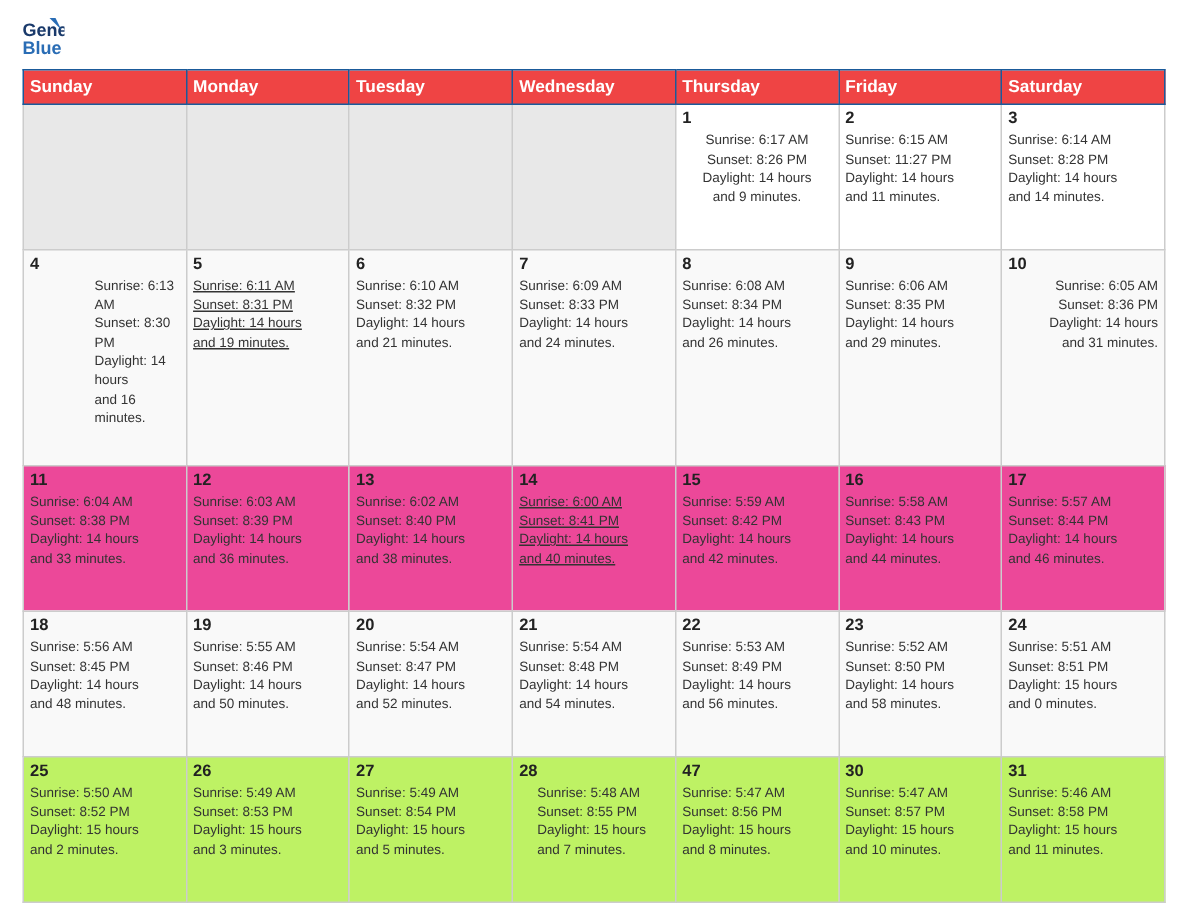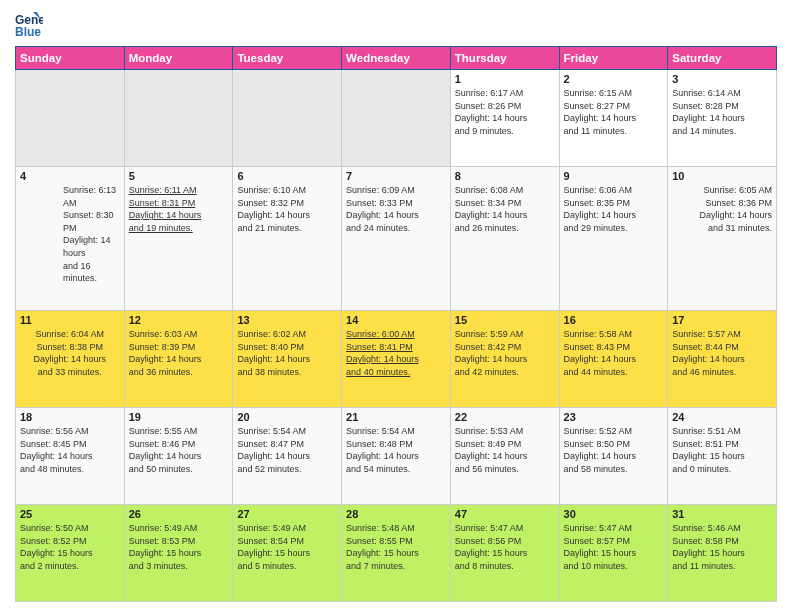--- a/index.html
+++ b/index.html
@@ -51,21 +51,21 @@
       color: #333;
     }
     .calendar {
       flex: 1;
       border: 1px solid #ccc;
       border-collapse: collapse;
       width: 100%;
       table-layout: fixed;
     }
     .calendar th {
-      background: #ec4899;
+      background: #ef4444;
       color: #fff;
       font-size: 11.5px;
       font-weight: bold;
       padding: 5px 4px;
       border: 1px solid #1a5a9a;
       text-align: left;
     }
     .calendar td {
       border: 1px solid #ccc;
       vertical-align: top;
@@ -89,21 +89,21 @@
       display: block;
     }
     .day-info {
       font-size: 9px;
       line-height: 1.4;
       color: #333;
     }
     
     .row-1 td { background: #ffffff; }
     .row-2 td { background: #f0f0f0; }
-    .row-3 td { background: #fde047; }
+    .row-3 td { background: #ec4899; }
     .row-4 td { background: #f0f0f0; }
     .row-5 td { background: #bef264; }
     .row-1 td.empty, .row-2 td.empty, .row-3 td.empty, .row-4 td.empty, .row-5 td.empty {
       background: #e8e8e8;
     }
   </style>
 </head>
 <body>
 
 <div class="page">
@@ -140,29 +140,29 @@
         </tr>
     </thead>
     <tbody id="calendar-body">
     <tr class="row-1">
           <td class="empty"></td>
           <td class="empty"></td>
           <td class="empty"></td>
           <td class="empty"></td>
           <td>
             <span class="day-num">1</span>
-            <div class="day-info" style="white-space: pre-line;">Sunrise: 6:17 AM
+            <div class="day-info" style="white-space: pre-line; text-align: center;">Sunrise: 6:17 AM
 Sunset: 8:26 PM
 Daylight: 14 hours
 and 9 minutes.</div>
           </td>
           <td>
             <span class="day-num">2</span>
             <div class="day-info" style="white-space: pre-line;">Sunrise: 6:15 AM
-Sunset: 8:27 PM
+Sunset: 11:27 PM
 Daylight: 14 hours
 and 11 minutes.</div>
           </td>
           <td>
             <span class="day-num">3</span>
             <div class="day-info" style="white-space: pre-line;">Sunrise: 6:14 AM
 Sunset: 8:28 PM
 Daylight: 14 hours
 and 14 minutes.</div>
           </td>
@@ -214,21 +214,21 @@
             <span class="day-num">10</span>
             <div class="day-info" style="white-space: pre-line; text-align: right;">Sunrise: 6:05 AM
 Sunset: 8:36 PM
 Daylight: 14 hours
 and 31 minutes.</div>
           </td>
         </tr>
         <tr class="row-3">
           <td>
             <span class="day-num">11</span>
-            <div class="day-info" style="white-space: pre-line; text-align: center;">Sunrise: 6:04 AM
+            <div class="day-info" style="white-space: pre-line;">Sunrise: 6:04 AM
 Sunset: 8:38 PM
 Daylight: 14 hours
 and 33 minutes.</div>
           </td>
           <td>
             <span class="day-num">12</span>
             <div class="day-info" style="white-space: pre-line;">Sunrise: 6:03 AM
 Sunset: 8:39 PM
 Daylight: 14 hours
 and 36 minutes.</div>
@@ -337,21 +337,21 @@
           </td>
           <td>
             <span class="day-num">27</span>
             <div class="day-info" style="white-space: pre-line;">Sunrise: 5:49 AM
 Sunset: 8:54 PM
 Daylight: 15 hours
 and 5 minutes.</div>
           </td>
           <td>
             <span class="day-num">28</span>
-            <div class="day-info" style="white-space: pre-line;">Sunrise: 5:48 AM
+            <div class="day-info" style="white-space: pre-line; margin-left: 12px;">Sunrise: 5:48 AM
 Sunset: 8:55 PM
 Daylight: 15 hours
 and 7 minutes.</div>
           </td>
           <td>
             <span class="day-num">47</span>
             <div class="day-info" style="white-space: pre-line;">Sunrise: 5:47 AM
 Sunset: 8:56 PM
 Daylight: 15 hours
 and 8 minutes.</div>

